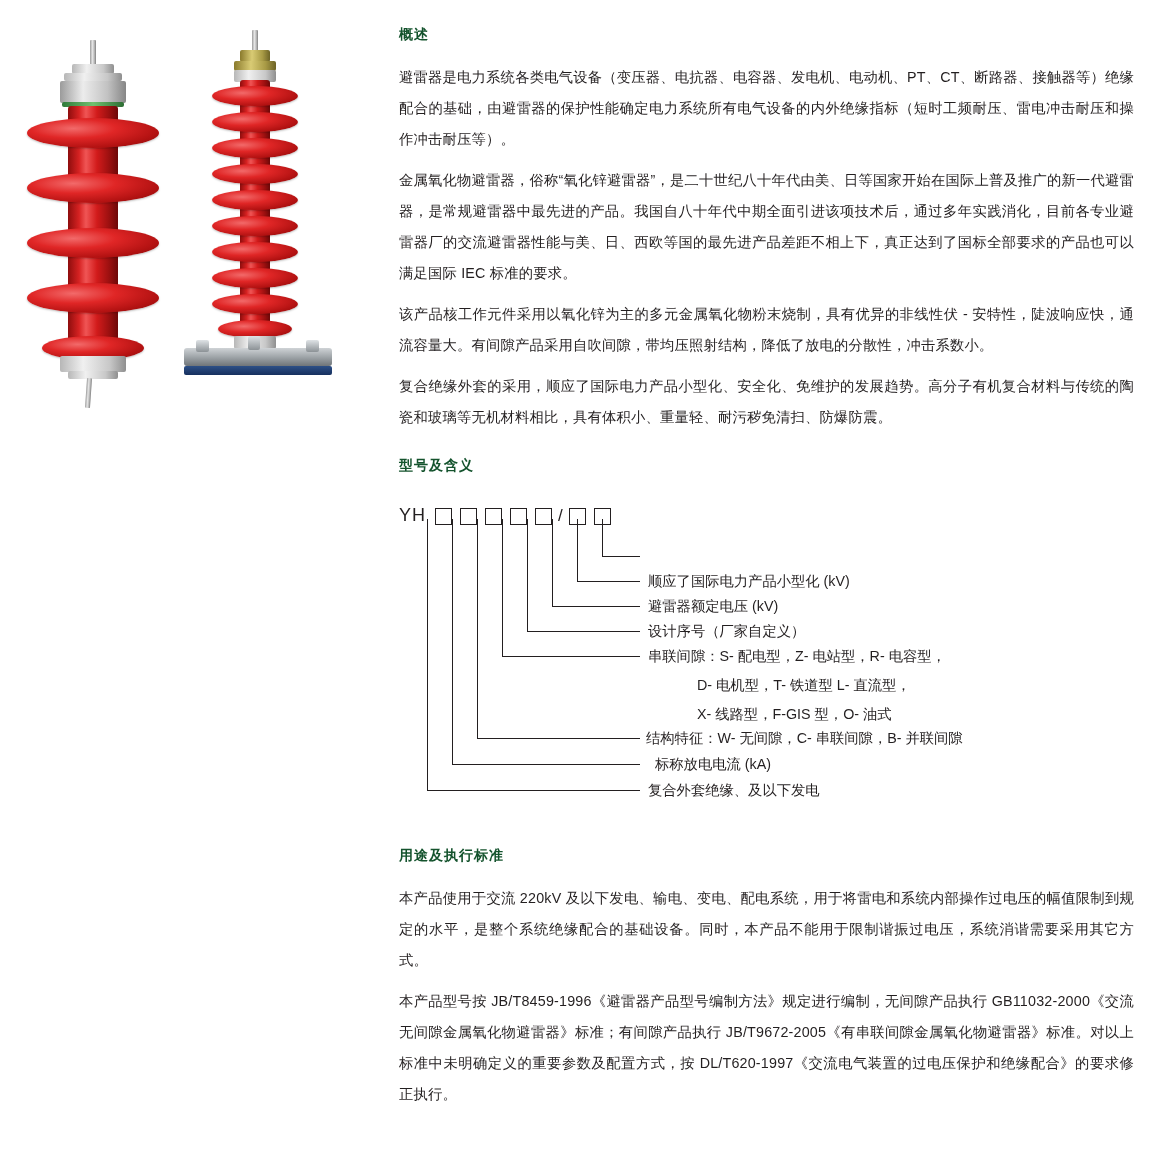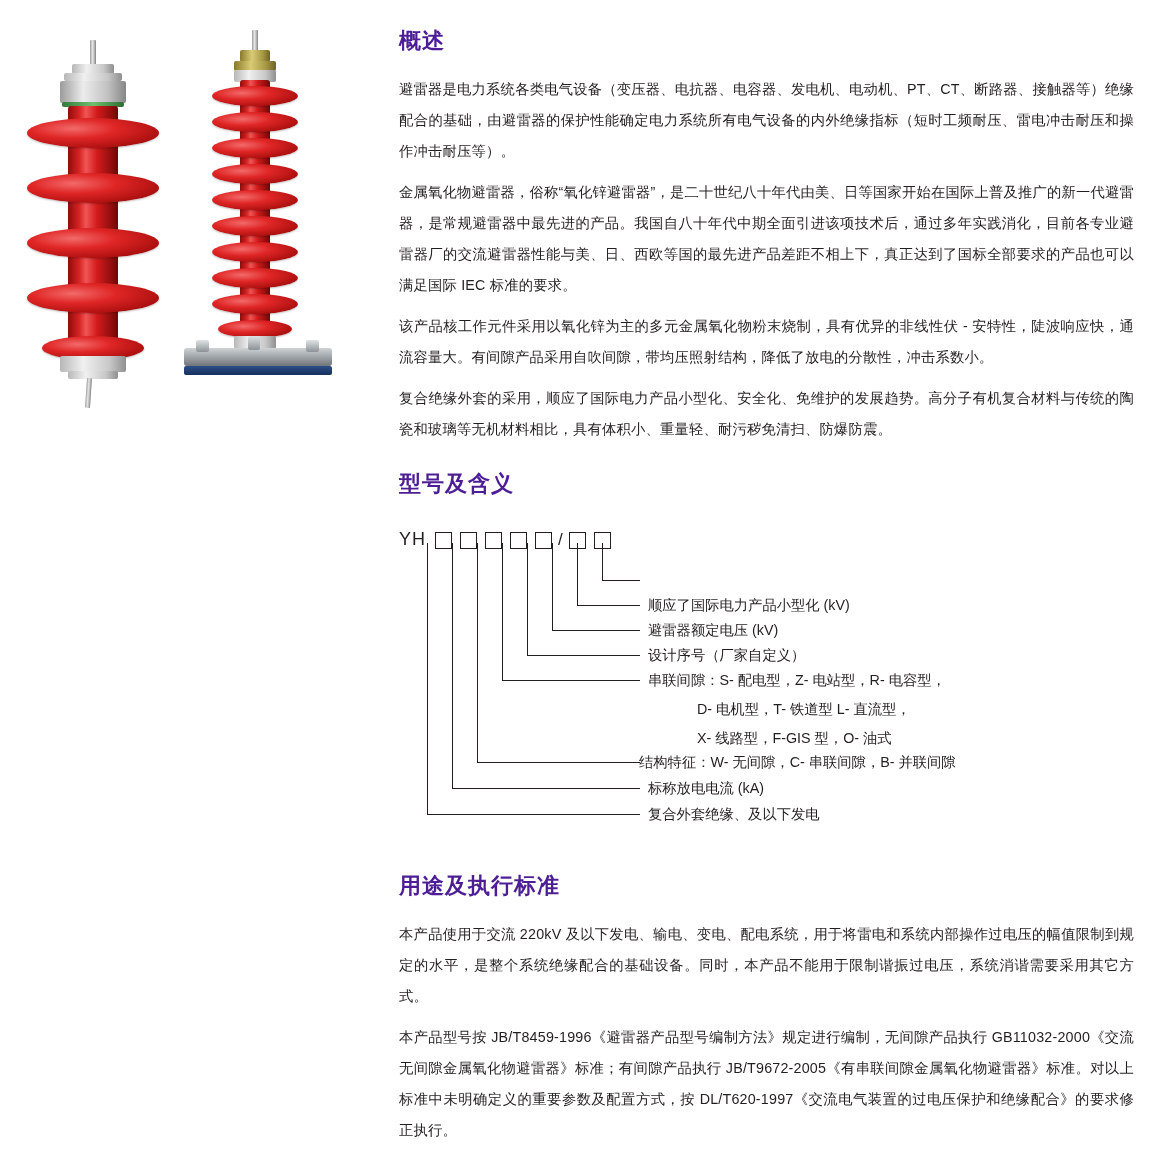--- a/index.html
+++ b/index.html
@@ -89,25 +89,25 @@
 
   
   .content {
     position: absolute;
     left: 399px;
     top: 0;
     width: 751px;
     padding-right: 16px;
   }
   h2.section-title {
-    font-size: 22px;
+    font-size: 14px;
     font-weight: bold;
     letter-spacing: 1px;
     margin: 0 0 18px 0;
-    color: #4c1d95;
+    color: #14532d;
   }
   .section { margin-bottom: 6px; }
   .sec-overview { padding-top: 26px; }
   p.para {
     font-size: 14.3px;
     line-height: 31px;
     margin: 0 0 10px 0;
     text-align: justify;
     color: #231f20;
     letter-spacing: 0.2px;
@@ -260,22 +260,22 @@
         <div class="leader" style="left:53px; top:26px; width:188px; height:246px;"></div>
 
         <div class="leader" style="left:28px; top:26px; width:213px; height:272px;"></div>
 
         <div class="legend-label" style="left:249px; top:79px;">顺应了国际电力产品小型化 (kV)</div>
         <div class="legend-label" style="left:249px; top:104px;">避雷器额定电压 (kV)</div>
         <div class="legend-label" style="left:249px; top:129px;">设计序号（厂家自定义）</div>
         <div class="legend-label" style="left:249px; top:154px;">串联间隙：S- 配电型，Z- 电站型，R- 电容型，</div>
         <div class="legend-label" style="left:298px; top:183px;">D- 电机型，T- 铁道型 L- 直流型，</div>
         <div class="legend-label" style="left:298px; top:212px;">X- 线路型，F-GIS 型，O- 油式</div>
-        <div class="legend-label" style="left:240px; top:236px;">结构特征：W- 无间隙，C- 串联间隙，B- 并联间隙</div>
-        <div class="legend-label" style="left:249px; top:262px;">标称放电电流 (kA)</div>
+        <div class="legend-label" style="left:247px; top:236px;">结构特征：W- 无间隙，C- 串联间隙，B- 并联间隙</div>
+        <div class="legend-label" style="left:256px; top:262px;">标称放电电流 (kA)</div>
         <div class="legend-label" style="left:249px; top:288px;">复合外套绝缘、及以下发电</div>
       </div>
     </section>
 
     <section class="section sec-usage">
       <h2 class="section-title">用途及执行标准</h2>
       <p class="para">本产品使用于交流 220kV 及以下发电、输电、变电、配电系统，用于将雷电和系统内部操作过电压的幅值限制到规定的水平，是整个系统绝缘配合的基础设备。同时，本产品不能用于限制谐振过电压，系统消谐需要采用其它方式。</p>
       <p class="para">本产品型号按 JB/T8459-1996《避雷器产品型号编制方法》规定进行编制，无间隙产品执行 GB11032-2000《交流无间隙金属氧化物避雷器》标准；有间隙产品执行 JB/T9672-2005《有串联间隙金属氧化物避雷器》标准。对以上标准中未明确定义的重要参数及配置方式，按 DL/T620-1997《交流电气装置的过电压保护和绝缘配合》的要求修正执行。</p>
     </section>
 

